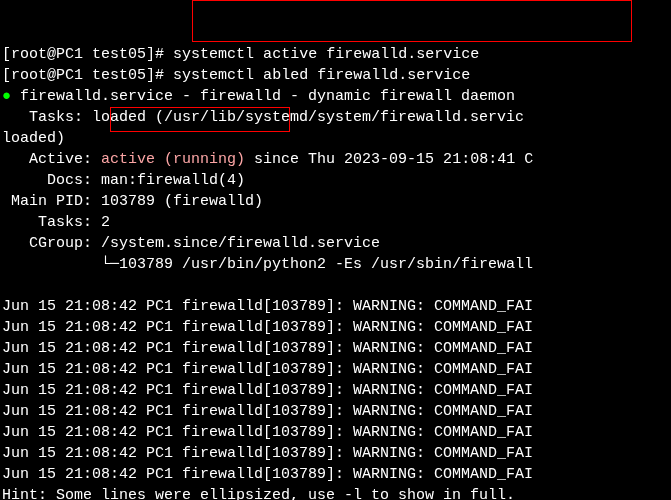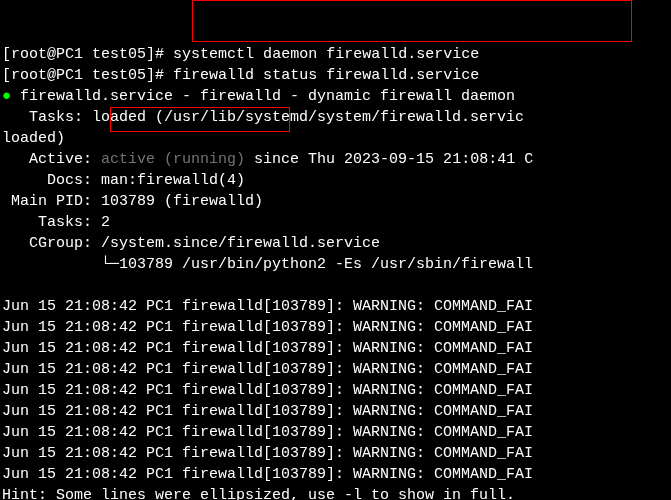--- a/index.html
+++ b/index.html
@@ -10,42 +10,42 @@
       font-size: 15px;
       line-height: 1.4;
       white-space: pre;
       padding: 2px;
       width: 671px;
       height: 500px;
       overflow: hidden;
       position: relative;
     }
     .term { position: relative; }
-    .green { color: #737373; }
+    .green { color: #fca5a5; }
     .bullet { color: #00ff00; }
     .boxA {
       position: absolute;
       border: 1px solid #ff0000;
       top: 0px; left: 192px;
       width: 440px; height: 42px;
       pointer-events: none;
     }
     .boxB {
       position: absolute;
       border: 1px solid #ff0000;
       top: 107px; left: 110px;
       width: 180px; height: 25px;
       pointer-events: none;
     }
   </style>
 </head>
 <body>
 <div class="term">
-<span>[<span>root</span>@<span>PC1</span> <span>test05</span>]# <span>systemctl daemon firewalld.service</span></span>
-<span>[<span>root</span>@<span>PC1</span> <span>test05</span>]# <span>firewalld status firewalld.service</span></span>
+<span>[<span>root</span>@<span>PC1</span> <span>test05</span>]# <span>systemctl active firewalld.service</span></span>
+<span>[<span>root</span>@<span>PC1</span> <span>test05</span>]# <span>systemctl abled firewalld.service</span></span>
 <span class="bullet">●</span> <span>firewalld.service - firewalld - dynamic firewall daemon</span>
    <span>Tasks: loaded (/usr/lib/systemd/system/firewalld.servic</span>
 <span>loaded)</span>
    <span>Active:</span> <span class="green">active (running)</span> <span>since Thu 2023-09-15 21:08:41 C</span>
      <span>Docs: man:firewalld(4)</span>
  <span>Main PID: 103789 (firewalld)</span>
     <span>Tasks: 2</span>
    <span>CGroup: /system.since/firewalld.service</span>
            <span>└─103789 /usr/bin/python2 -Es /usr/sbin/firewall</span>
 

